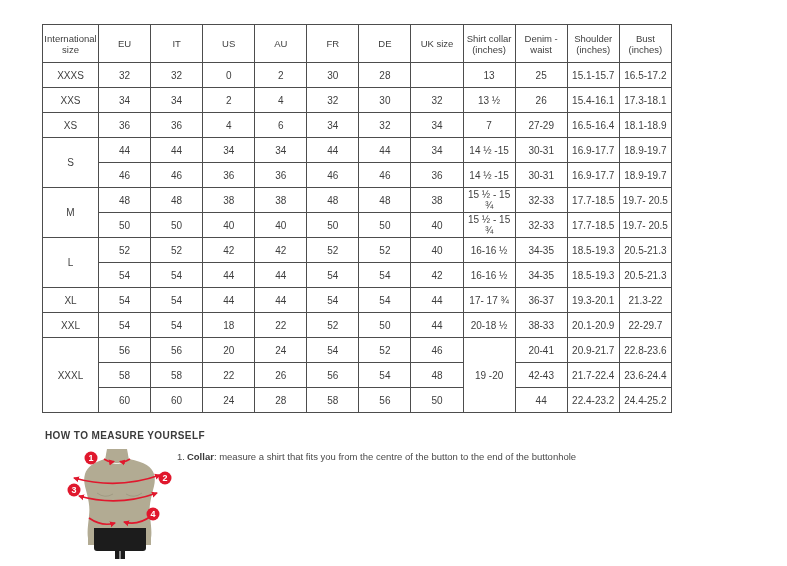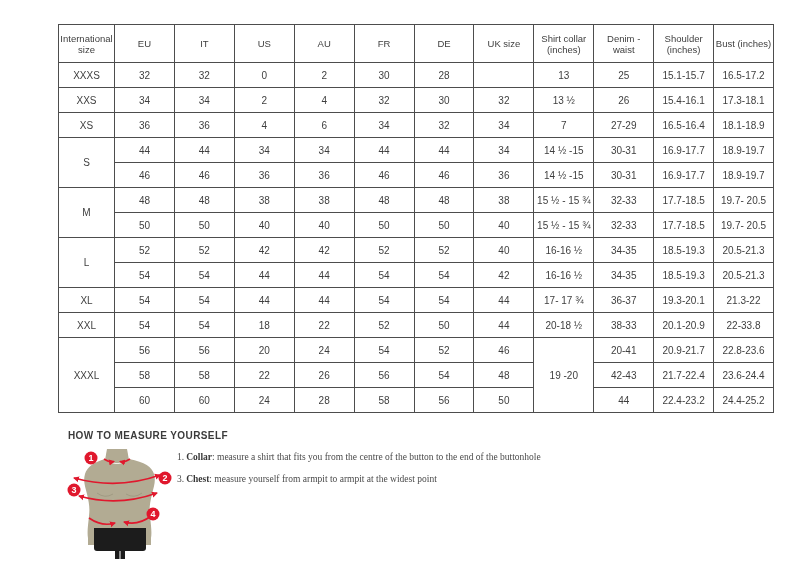--- a/index.html
+++ b/index.html
@@ -3,46 +3,46 @@
 <meta charset="utf-8">
 <style>
   html,body{margin:0;padding:0}
   body{
     width:787px;height:566px;position:relative;overflow:hidden;
     background:#ffffff;color:#3e3e3e;
     font-family:"Liberation Sans", sans-serif;
   }
   
   .size-table{
-    position:absolute;left:58px;top:24px;
-    border-collapse:collapse;table-layout:fixed;width:716px;
+    position:absolute;left:42px;top:24px;
+    border-collapse:collapse;table-layout:fixed;width:630px;
   }
   .size-table col.col-size{width:56px}
   .size-table th,.size-table td{
     border:1px solid #4d4d4d;
     text-align:center;vertical-align:middle;
     padding:0 1px;color:#3e3e3e;
   }
   .size-table th{
     height:37px;font-weight:normal;font-size:9.5px;line-height:11px;
   }
   .size-table td{
     height:24px;font-size:10px;line-height:11px;
   }
   
   .measure-title{
-    position:absolute;left:68px;top:430px;
+    position:absolute;left:45px;top:430px;
     font-size:10px;font-weight:bold;letter-spacing:.4px;color:#3b3b3b;
   }
   .figure-wrap{
     position:absolute;left:58px;top:448px;width:122px;height:118px;
   }
   .steps{
     position:absolute;left:177px;top:451px;
-    font-size:9.5px;color:#4a4a4a;font-family:Liberation Serif, serif;
+    font-size:9.5px;color:#4a4a4a;
   }
   .step{margin-bottom:9.5px;line-height:12px;white-space:nowrap}
   .step .num{margin-right:2px}
   .step b{color:#383838}
 </style>
 </head>
 <body>
 
 <table class="size-table">
   <colgroup>
@@ -218,21 +218,21 @@
         <td>54</td>
         <td>54</td>
         <td>18</td>
         <td>22</td>
         <td>52</td>
         <td>50</td>
         <td>44</td>
         <td>20-18 ½</td>
         <td>38-33</td>
         <td>20.1-20.9</td>
-        <td>22-33.8</td>
+        <td>22-29.7</td>
       </tr>
       <tr>
         <td rowspan="3">XXXL</td>
         <td>56</td>
         <td>56</td>
         <td>20</td>
         <td>24</td>
         <td>54</td>
         <td>52</td>
         <td>46</td>
@@ -315,16 +315,13 @@
       <circle cx="95" cy="66" r="6.5" fill="#e0182d"></circle>
       <text x="95" y="69" text-anchor="middle" font-size="9" font-weight="bold" fill="#ffffff">4</text>
     </g>
   </svg>
 </div>
 
 <div class="steps">
   <div class="step">
     <span class="num">1.</span><b>Collar</b><span>: measure a shirt that fits you from the centre of the button to the end of the buttonhole</span>
   </div>
-  <div class="step">
-    <span class="num">3.</span><b>Chest</b><span>: measure yourself from armpit to armpit at the widest point</span>
-  </div>
 </div>
 
 </body></html>

